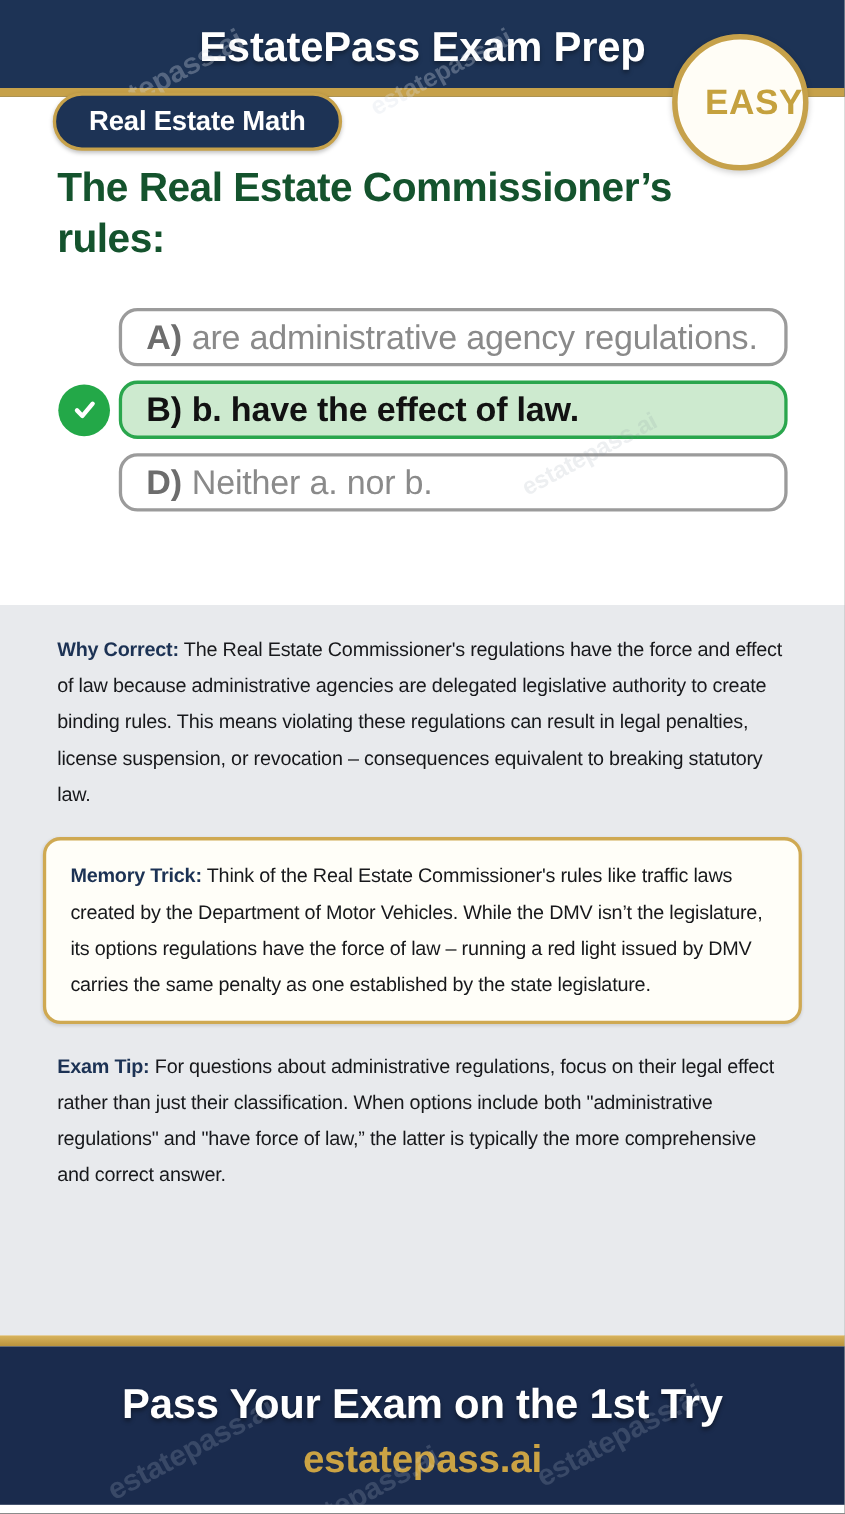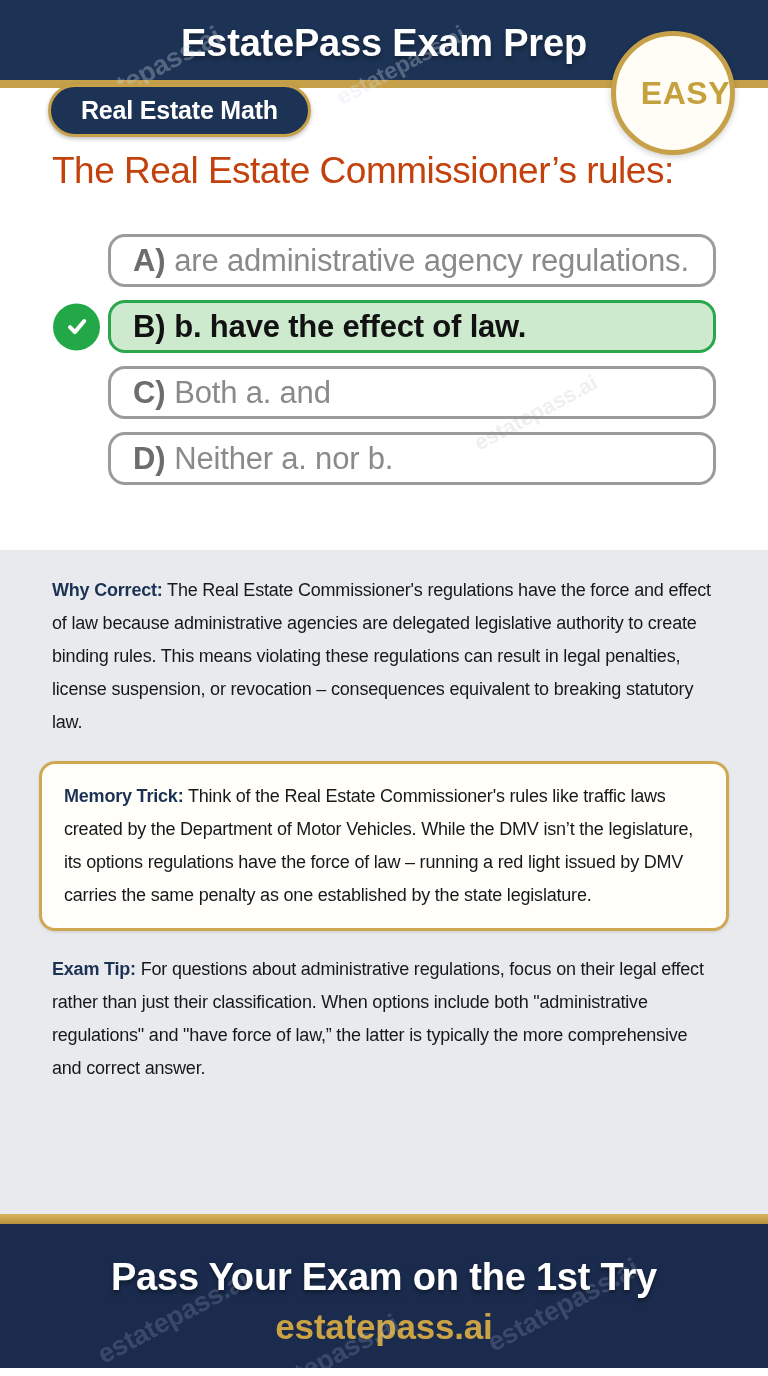--- a/index.html
+++ b/index.html
@@ -68,23 +68,23 @@
     box-shadow: 0 2px 6px rgba(0,0,0,0.2);
   }
 
   
   .question-area {
     height: 462px;
     background: #ffffff;
     padding: 60px 52px 0 52px;
   }
   .question-title {
-    color: #c2410c;
+    color: #14532d;
     font-size: 37px;
-    font-weight: 400;
+    font-weight: 700;
     line-height: 46px;
     letter-spacing: -0.5px;
   }
   .options {
     margin-top: 40px;
     padding-left: 56px;
   }
   .option {
     position: relative;
     border: 3px solid #9b9b9b;
@@ -218,23 +218,20 @@
 
       <div class="option correct">
         <span class="check-badge">
           <svg viewBox="0 0 24 24">
               <path d="M6 12.5l4.2 4.3 8-9.5" stroke="#ffffff" stroke-width="3.4" fill="none" stroke-linecap="round" stroke-linejoin="round"></path>
             </svg>
         </span>
         <span class="opt-letter">B)</span><span>b. have the effect of law.</span>
       </div>
 
-      <div class="option">
-        <span class="opt-letter">C)</span><span>Both a. and</span>
-      </div>
 
       <div class="option">
         <span class="opt-letter">D)</span><span>Neither a. nor b.</span>
       </div>
 
     </div>
   </div>
 
   <div class="explanation">
     <p class="para"><span class="lbl">Why Correct:</span><span> The Real Estate Commissioner's regulations have the force and effect of law because administrative agencies are delegated legislative authority to create binding rules. This means violating these regulations can result in legal penalties, license suspension, or revocation – consequences equivalent to breaking statutory law.</span></p>

